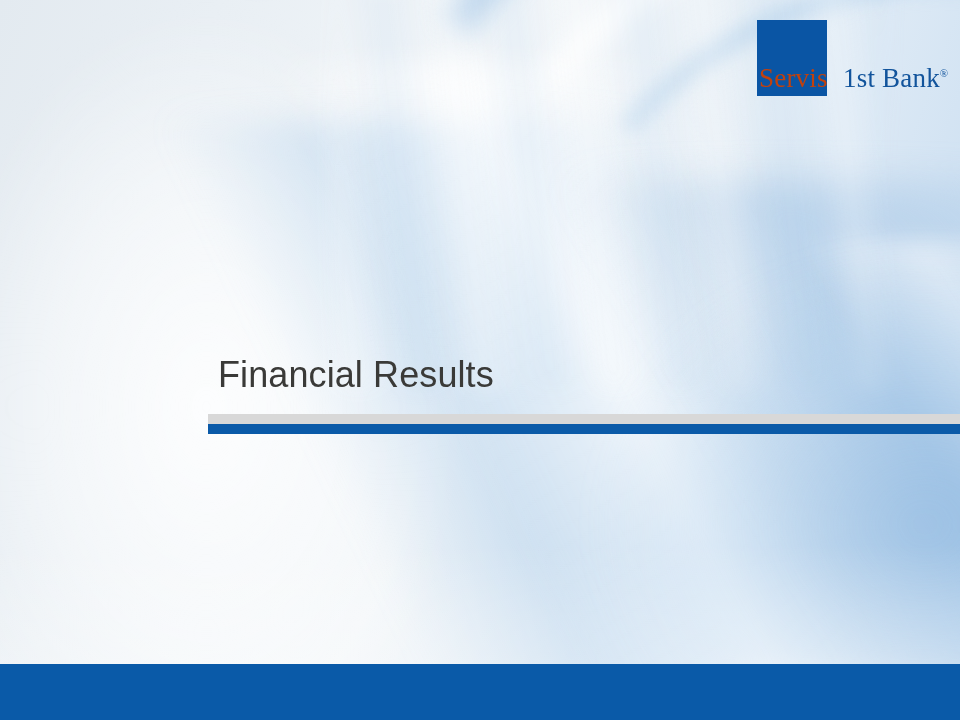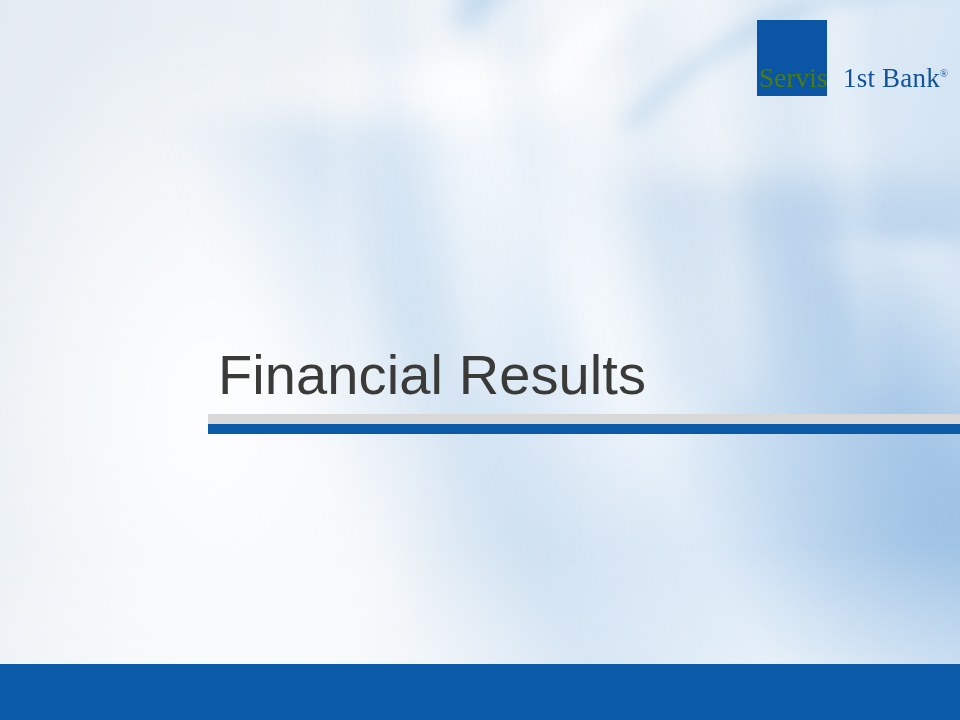--- a/index.html
+++ b/index.html
@@ -242,21 +242,21 @@
     height: 76px;
     background: #0a55a4;
   }
 
   .logo-servis {
     position: absolute;
     left: 2px;
     bottom: 3px;
     width: 68px;
     text-align: center;
-    color: #4d7c0f;
+    color: #c2410c;
     font-family: "Liberation Serif", "DejaVu Serif", serif;
     font-size: 27px;
     line-height: 30px;
     letter-spacing: .2px;
   }
 
   .logo-rest {
     position: absolute;
     left: 70px;
     bottom: 3px;
@@ -274,21 +274,21 @@
     vertical-align: super;
     line-height: 1;
   }
 
   
 
   .title {
     position: absolute;
     left: 218px;
     top: 349px;
-    font-size: 56px;
+    font-size: 36px;
     line-height: 52px;
     color: #3a3a38;
     font-weight: 400;
     letter-spacing: .1px;
     white-space: nowrap;
   }
 
   .rule-group {
     position: absolute;
     left: 208px;

